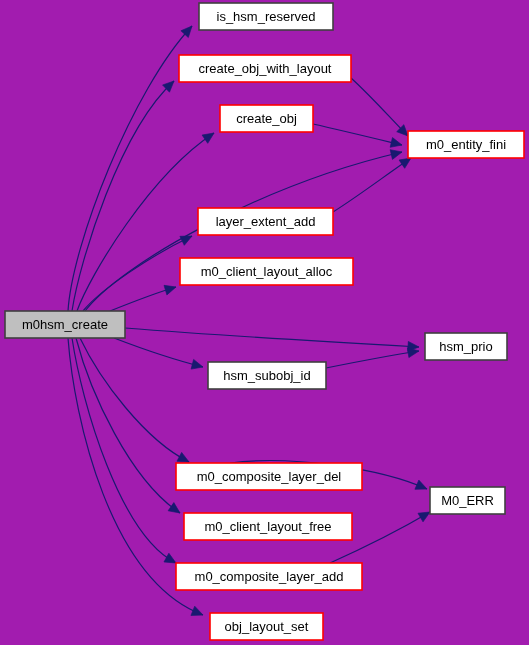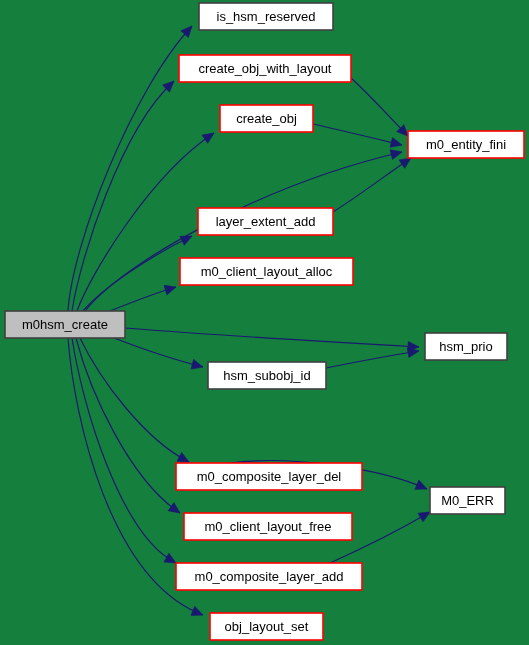--- a/index.html
+++ b/index.html
@@ -7,21 +7,21 @@
     padding: 0;
     background: #ffffff;
   }
   body {
     font-family: "Liberation Sans", sans-serif;
   }
   #graph-root {
     position: relative;
     width: 529px;
     height: 645px;
-    background: #15803d;
+    background: #a21caf;
     overflow: hidden;
   }
   #callgraph-svg {
     display: block;
     width: 529px;
     height: 645px;
   }
   .node-box {
     fill: #ffffff;
     stroke-width: 1.6;

